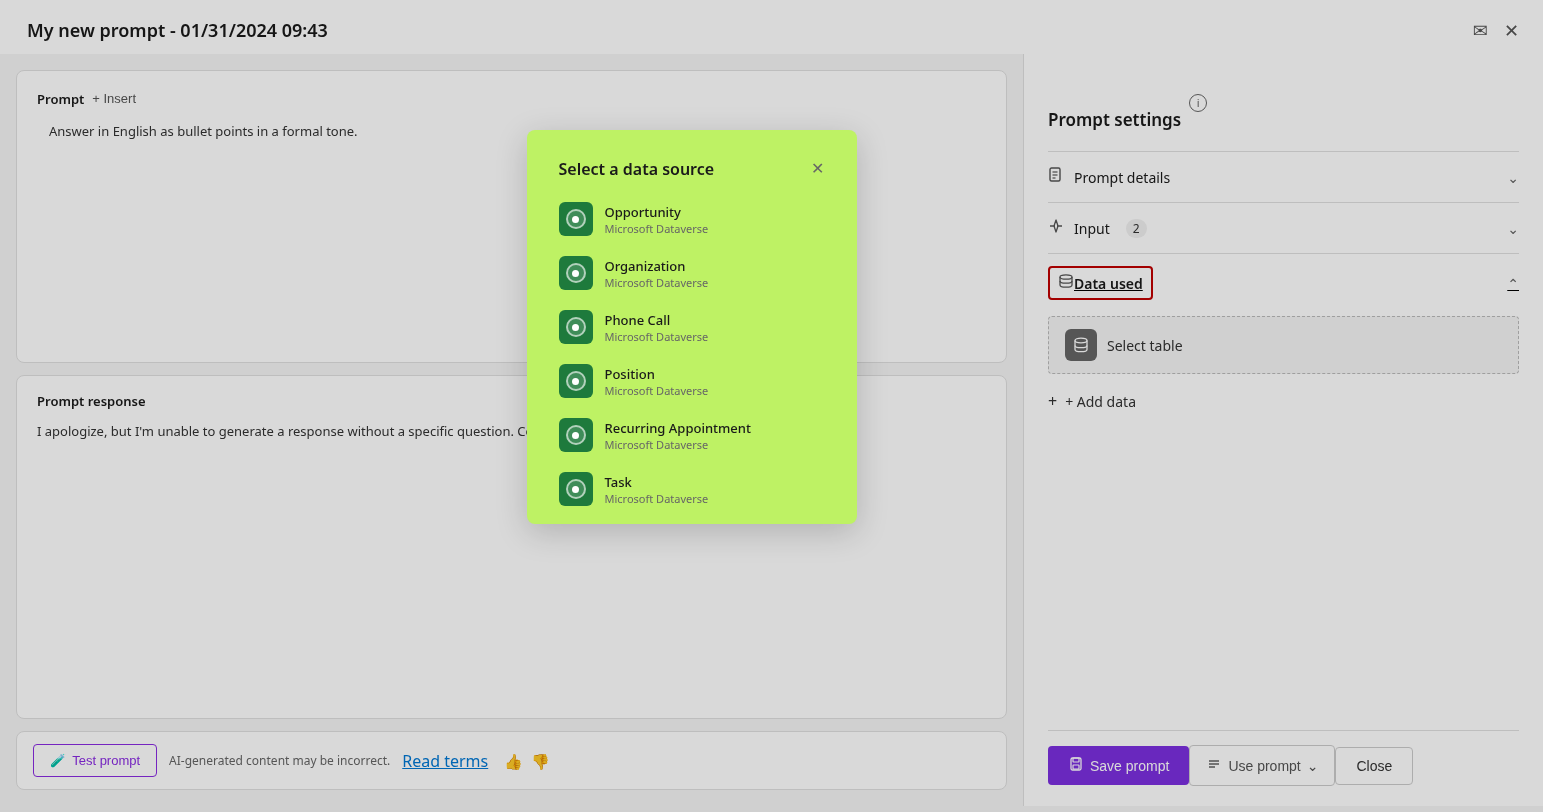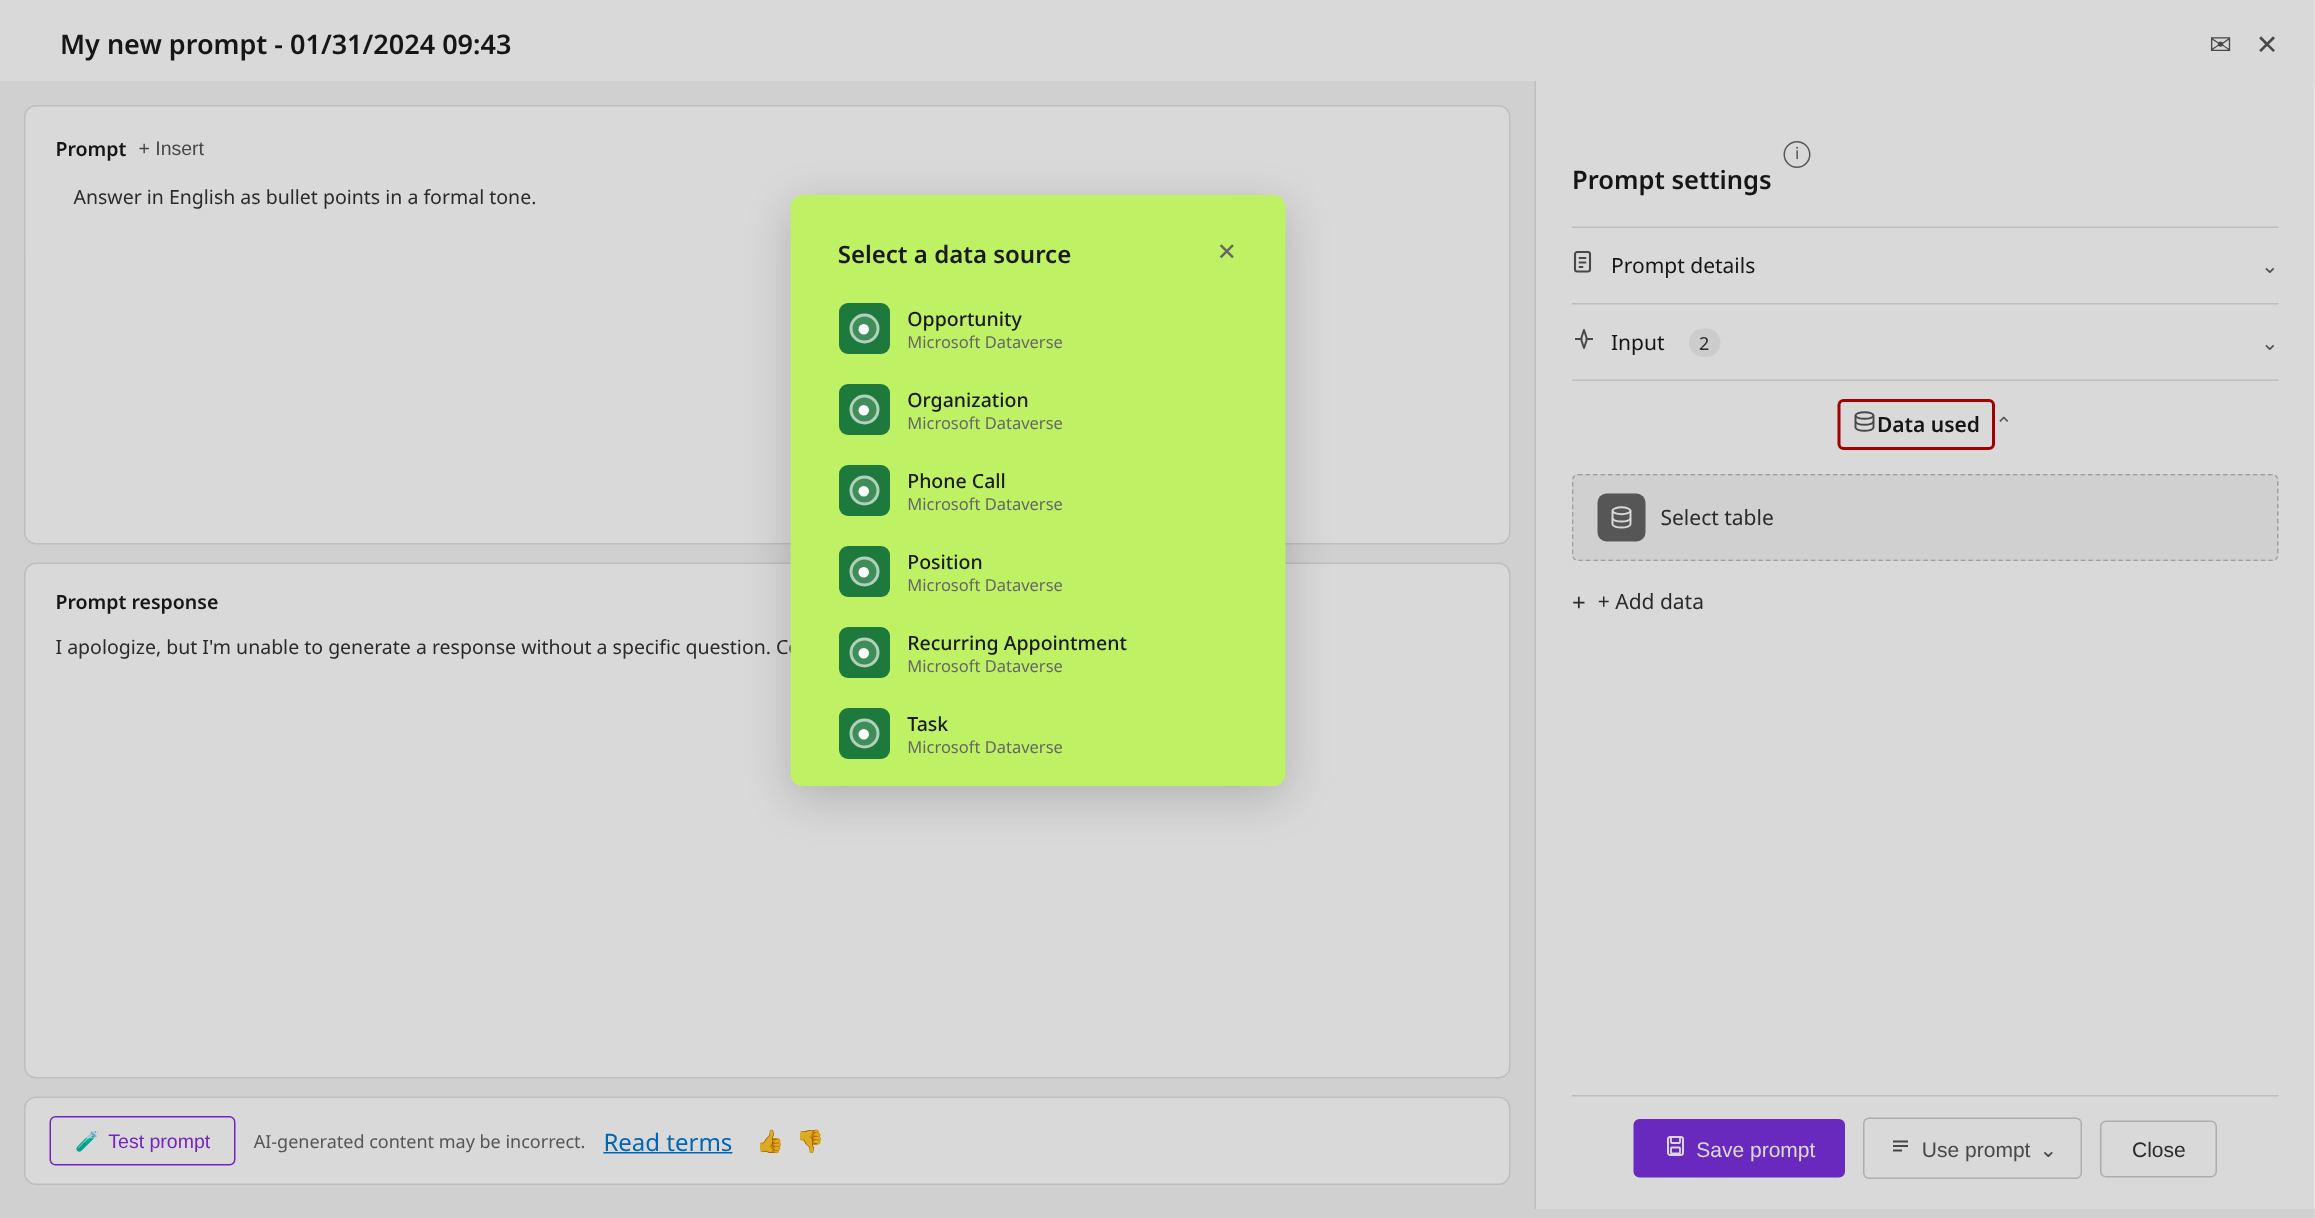--- a/index.html
+++ b/index.html
@@ -10,21 +10,21 @@
       height: 812px;
       overflow: hidden;
       position: relative;
     }
 
     
     .title-bar {
       display: flex;
       align-items: center;
       justify-content: space-between;
-      padding: 18px 24px 12px 40px;
+      padding: 18px 24px 12px 27px;
       background: #fff;
     }
     .title-bar-left {
       font-size: 18px;
       font-weight: 600;
       color: #1a1a1a;
     }
     .title-bar-icons {
       display: flex;
       gap: 16px;
@@ -242,22 +242,23 @@
 
     .chevron-icon {
       font-size: 14px;
       color: #666;
     }
 
     
     .data-used-row {
       display: flex;
       align-items: center;
-      justify-content: center;
+      justify-content: space-between;
       padding: 12px 0 8px 0;
+      text-decoration: underline;
     }
 
     .data-used-left {
       display: flex;
       align-items: center;
       gap: 8px;
     }
 
     .data-used-icon {
       font-size: 16px;
@@ -321,22 +322,21 @@
     }
 
     
     .action-bar {
       position: absolute;
       bottom: 0;
       right: 0;
       width: 520px;
       display: flex;
       align-items: center;
-      justify-content: center;
-      gap: 12px;
+      justify-content: flex-start;
       padding: 14px 24px;
       background: #fff;
       border-top: 1px solid #e0e0e0;
     }
 
     .save-prompt-btn {
       display: flex;
       align-items: center;
       gap: 6px;
       background: #7c2fe0;

